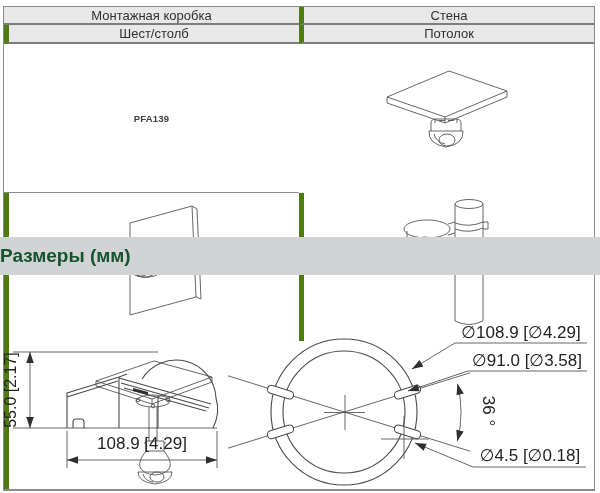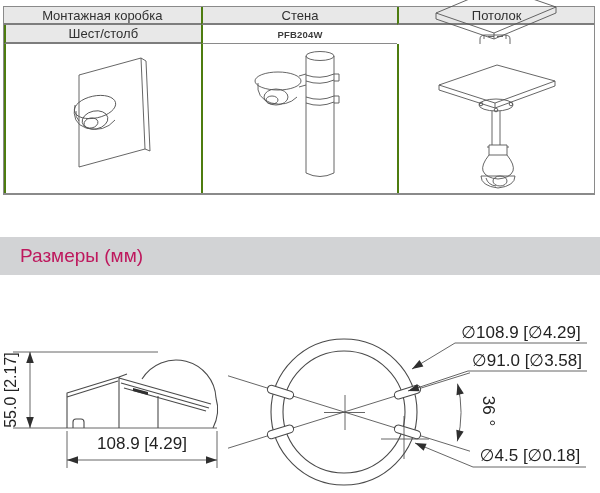--- a/index.html
+++ b/index.html
@@ -8,37 +8,37 @@
     position: relative;
     width: 600px; height: 493px;
     background: #fff;
     font-family: "Liberation Sans", "DejaVu Sans", sans-serif;
     overflow: hidden;
   }
   
   .mount-table {
     position: absolute; left: 3px; top: 6px; width: 592px;
     display: grid;
-    grid-template-columns: repeat(3, 1fr);
+    grid-template-columns: repeat(2, 1fr);
     grid-template-rows: 18px 19px 149px;
     border: 1px solid #8a8a8a;
     border-bottom: 2px solid #8a8a8a;
   }
-  .mt-cell { border-left: 2px solid #4d7c0f; display: flex; align-items: center; justify-content: center; }
+  .mt-cell { border-left: 5px solid #4d7c0f; display: flex; align-items: center; justify-content: center; }
   .mt-cell.first { border-left: none; }
   .mt-head { background: #e8e8e8; border-bottom: 2px solid #7d7d7d; font-size: 13px; color: #303030; }
   .mt-model { border-bottom: 1px solid #8a8a8a; font-size: 9.5px; font-weight: 600; color: #3c3c3c; letter-spacing: .2px; }
   .mt-fig { background: #fff; }
   .mt-fig svg { display: block; }
   
   .section-bar {
     position: absolute; left: 0; top: 237px; width: 600px; height: 38px;
     background: #d2d3d5; display: flex; align-items: center;
   }
-  .section-bar span { font-size: 19px; font-weight: normal; color: #be185d; padding-left: 20px; }
+  .section-bar span { font-size: 19px; font-weight: bold; color: #14532d; }
   
   .dims-wrap { position: absolute; left: 0; top: 275px; width: 600px; height: 218px; }
   svg { stroke-linecap: butt; stroke-linejoin: round; }
   .ln   { fill: none; stroke: #4a4a4a; stroke-width: 1.1; }
   .thin { fill: none; stroke: #555;    stroke-width: 0.9; }
   .slot { fill: #fff;  stroke: #4a4a4a; stroke-width: 1.1; }
   .arr  { fill: #2f2f2f; stroke: none; }
   .dimtxt { fill: #222; font-family: "Liberation Sans", "DejaVu Sans", sans-serif; stroke: none; }
 </style>
 </head>
@@ -48,28 +48,28 @@
 
   <div class="mount-table">
 
     <div class="mt-cell mt-head first">
         <span>Монтажная коробка</span>
       </div>
     <div class="mt-cell mt-head">
         <span>Стена</span>
       </div>
     <div class="mt-cell mt-head">
+        <span>Шест/столб</span>
+      </div>
+    <div class="mt-cell mt-head">
         <span>Потолок</span>
       </div>
-    <div class="mt-cell mt-head">
-        <span>Шест/столб</span>
-      </div>
-
-    <div class="mt-cell mt-model">
-        <span>PFB204W</span>
+
+    <div class="mt-cell mt-model first">
+        <span>PFA139</span>
       </div>
 
     <div class="mt-cell mt-fig first">
       <svg width="148" height="148" viewBox="0 0 148 148">
         <g class="thin">
           <path d="M14 52 L76 26 L134 46 L72 72 Z"></path>
           <path d="M14 52 V58 L72 78 L72 72"></path>
           <path d="M134 46 V52 L72 78"></path>
           <path d="M58 86 V78 Q58 74 63 74 H83 Q88 74 88 78 V86"></path>
           <path d="M62 74 V78 M84 74 V78 M66 75.5 H72 M75 75.5 H81"></path>

